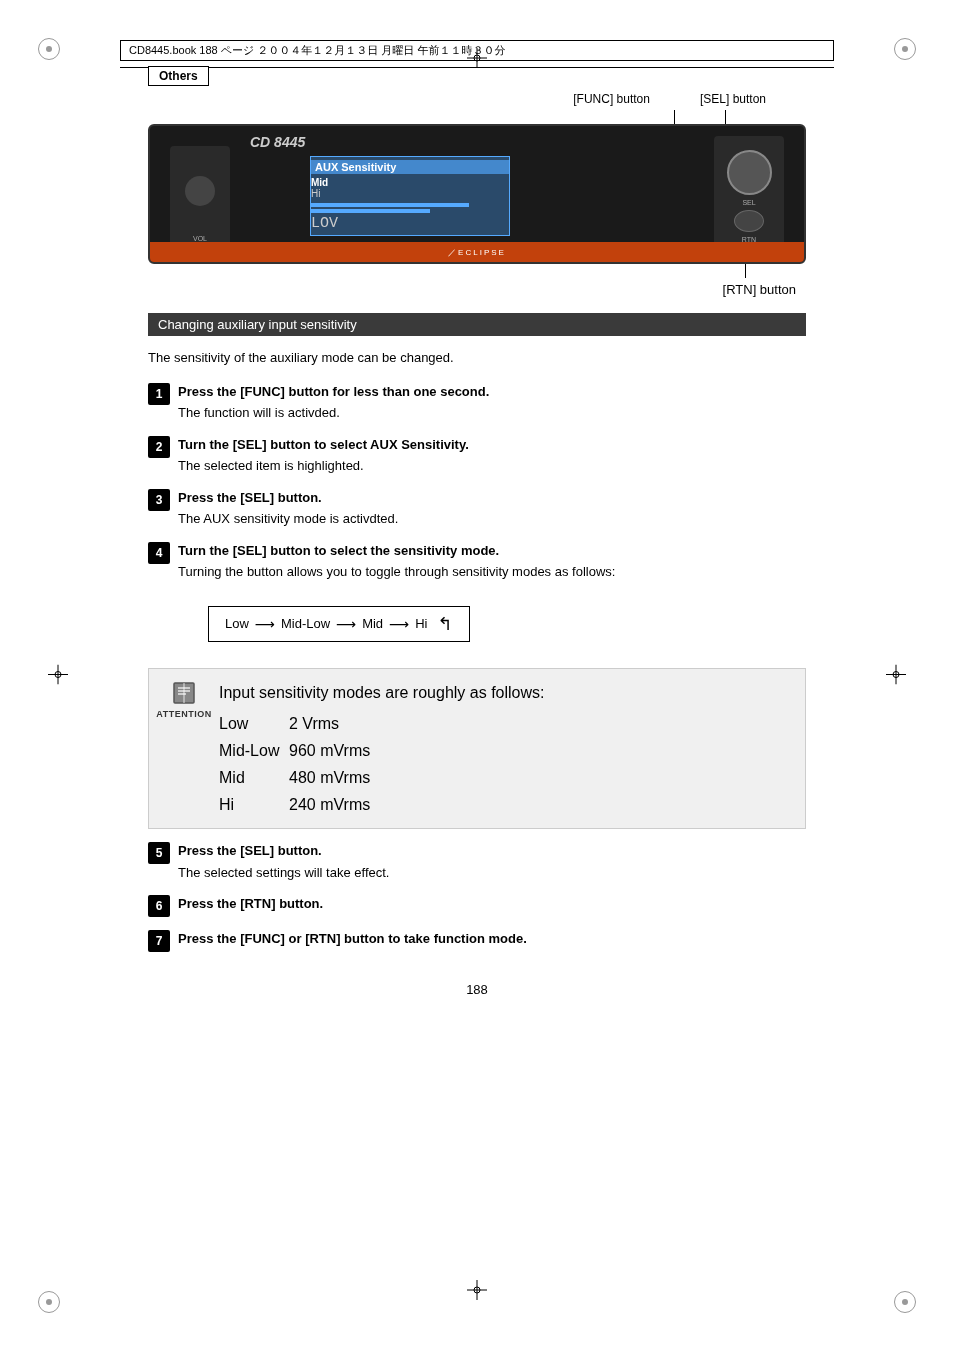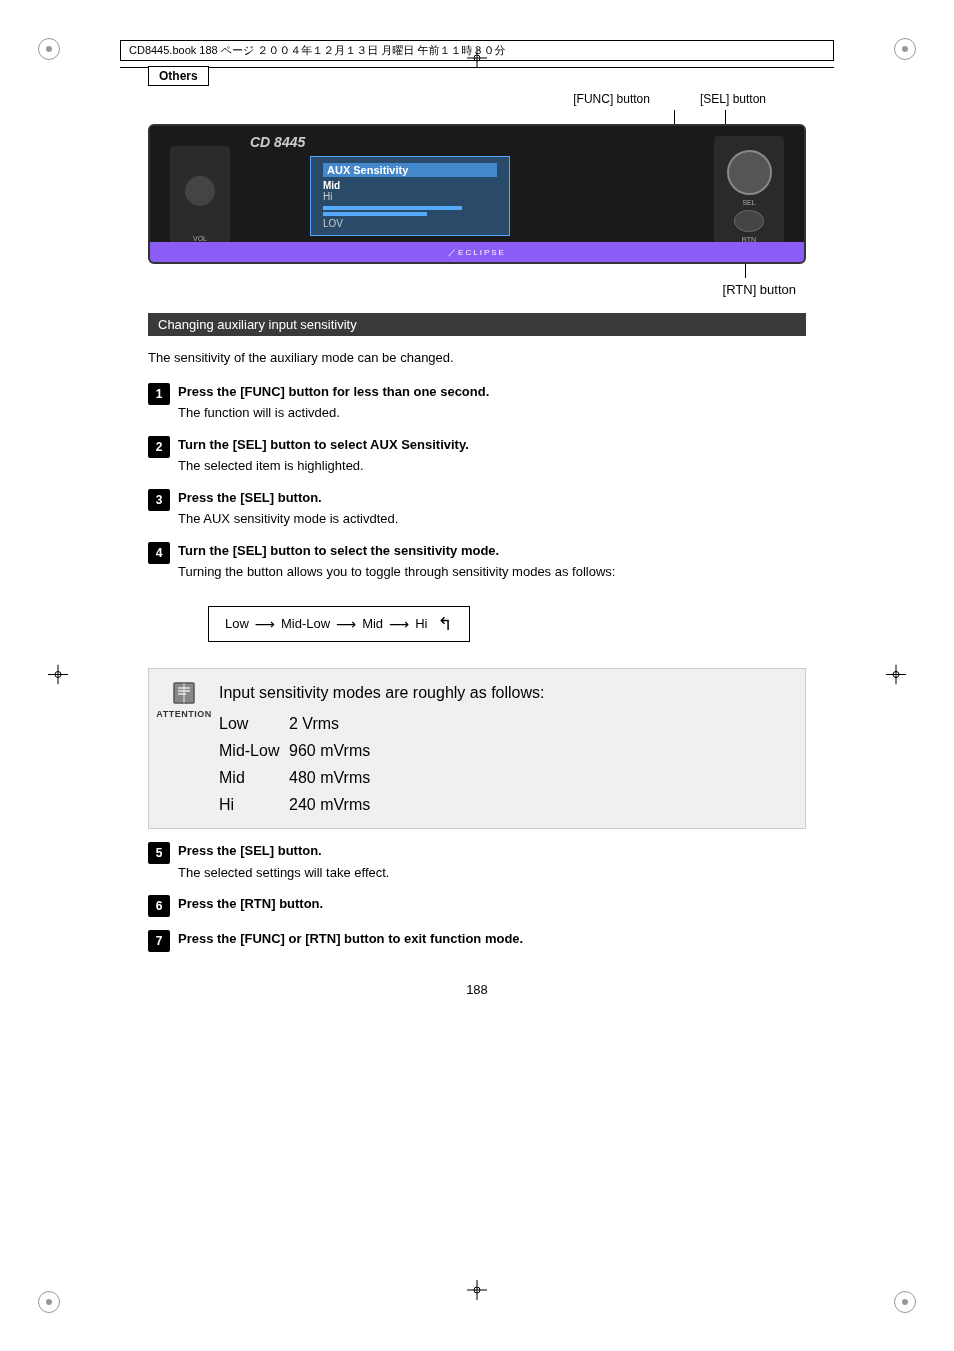--- a/index.html
+++ b/index.html
@@ -66,21 +66,21 @@
       background: #2a4a6a;
       width: 200px;
       height: 80px;
       position: absolute;
       left: 160px;
       top: 30px;
       border: 1px solid #5af;
       display: flex;
       flex-direction: column;
       justify-content: center;
-      padding: 4px 12px;
+      padding: 4px 0;
       font-size: 11px;
       color: #fff;
     }
     .device-screen .screen-title {
       background: #4488cc;
       color: #fff;
       font-size: 11px;
       padding: 1px 4px;
       margin-bottom: 3px;
       font-weight: bold;
@@ -275,31 +275,31 @@
       </div>
 
       <div class="device-screen">
         <div class="screen-title">AUX Sensitivity</div>
         <div class="screen-item selected">Mid</div>
         <div class="screen-item">Hi</div>
         <div style="margin-top:4px;font-size:9px;color:#aaa;">
           <div style="background:#5af;height:4px;width:80%;margin-bottom:2px;"></div>
           <div style="background:#5af;height:4px;width:60%;margin-bottom:2px;"></div>
         </div>
-        <div class="screen-item" style="font-size:10px;">LOV</div>
+        <div class="screen-item" style="font-size:15px;font-family:Liberation Mono, monospace;">LOV</div>
       </div>
 
       <div style="position:absolute;right:20px;top:10px;width:70px;height:120px;background:#2a2a2a;border-radius:4px;display:flex;flex-direction:column;align-items:center;justify-content:center;gap:4px;">
         <div style="width:45px;height:45px;background:#555;border-radius:50%;border:2px solid #888;"></div>
         <div style="font-size:7px;color:#aaa;">SEL</div>
         <div style="width:30px;height:22px;background:#444;border-radius:50%;border:1px solid #666;"></div>
         <div style="font-size:7px;color:#aaa;">RTN</div>
       </div>
 
-      <div style="position:absolute;bottom:0;left:0;right:0;height:20px;background:#8b5cf6;display:flex;align-items:center;justify-content:center;">
+      <div style="position:absolute;bottom:0;left:0;right:0;height:20px;background:#c2410c;display:flex;align-items:center;justify-content:center;">
         <div style="font-size:8px;color:#fff;letter-spacing:2px;">／ECLIPSE</div>
       </div>
 
       <div style="position:absolute;top:8px;left:100px;font-size:9px;color:#aaa;">
         <span style="font-style:italic;font-weight:bold;color:#ccc;font-size:14px;">CD 8445</span>
       </div>
     </div>
 
     <div style="display:flex;justify-content:flex-end;padding-right:60px;height:14px;margin-top:0;">
       <div style="width:1px;background:#000;height:14px;"></div>
@@ -400,21 +400,21 @@
       <div class="step">
         <div class="step-number">6</div>
         <div class="step-content">
           <strong class="step-title">Press the [RTN] button.</strong>
         </div>
       </div>
 
       <div class="step">
         <div class="step-number">7</div>
         <div class="step-content">
-          <strong class="step-title">Press the [FUNC] or [RTN] button to exit function mode.</strong>
+          <strong class="step-title">Press the [FUNC] or [RTN] button to take function mode.</strong>
         </div>
       </div>
 
     </div>
 
   </div>
 
   <div class="page-number">188</div>
 
   <div style="position:absolute;bottom:48px;left:50%;transform:translateX(-50%);">

